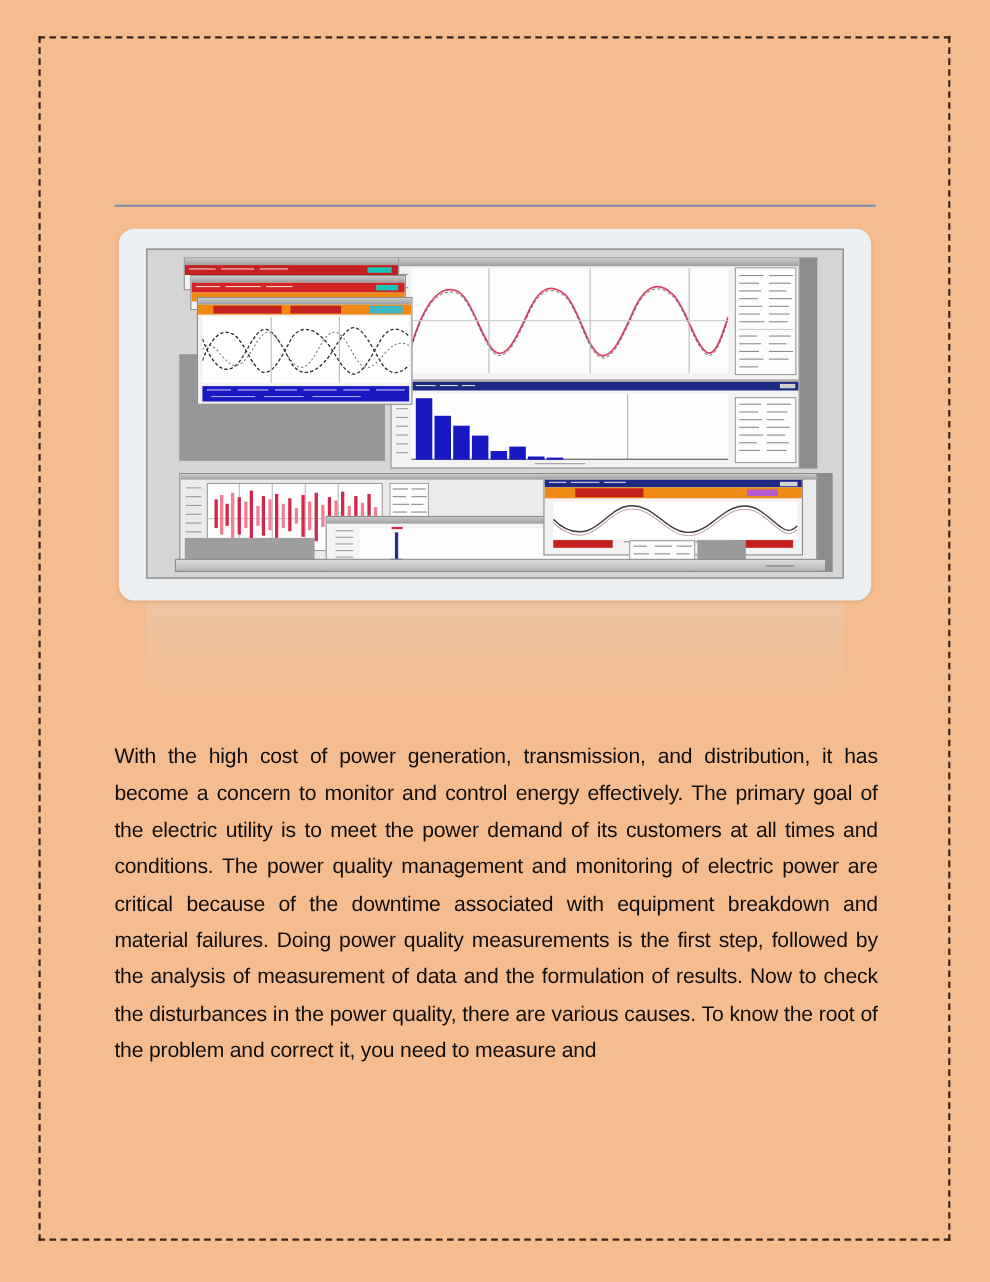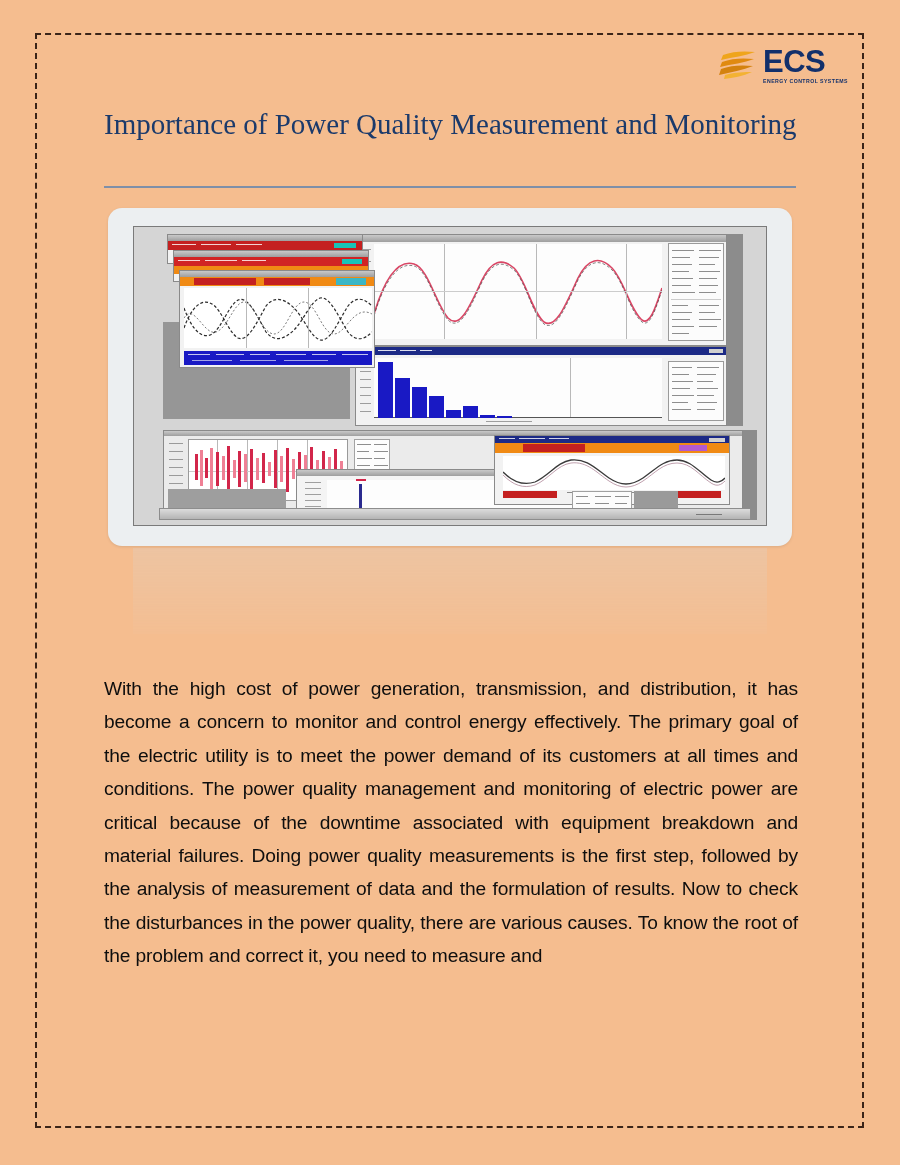--- a/index.html
+++ b/index.html
@@ -199,36 +199,21 @@
     font-stretch: condensed;
   }
 </style>
 </head>
 <body>
 
 <div class="page">
 
   <div class="page-frame"></div>
 
-  <div class="logo-block">
-    <div class="logo-mark">
-      <svg width="38" height="32" viewBox="0 0 38 32" xmlns="http://www.w3.org/2000/svg">
-        <path d="M4 6 C14 2, 26 2, 36 3 C26 7, 14 8, 2 11 Z" fill="#efa51c"></path>
-        <path d="M3 13 C13 9, 25 9, 35 10 C25 14, 13 15, 1 18 Z" fill="#e08a10"></path>
-        <path d="M2 20 C12 16, 24 16, 34 17 C24 21, 12 23, 0 26 Z" fill="#d4820e"></path>
-        <path d="M6 26 C16 23, 26 23, 33 23 C24 27, 14 29, 5 30 Z" fill="#f3b233"></path>
-      </svg>
-    </div>
-    <div class="logo-text-wrap">
-      <div class="logo-text">ECS</div>
-      <div class="logo-sub">ENERGY CONTROL SYSTEMS</div>
-    </div>
-  </div>
-
-  <h1 class="doc-title">Importance of Power Quality Measurement and Monitoring</h1>
+
   <div class="title-rule"></div>
 
   <div class="shot-card">
     <div class="shot-inner">
 
       <div class="win" style="left:0;top:0;width:634px;height:300px;background:#d5d5d5;border-color:#7a7a7a;"></div>
 
       <div class="greybox" style="left:30px;top:96px;width:187px;height:97px;"></div>
 
       <div class="win" style="left:222px;top:8px;width:372px;height:112px;">

